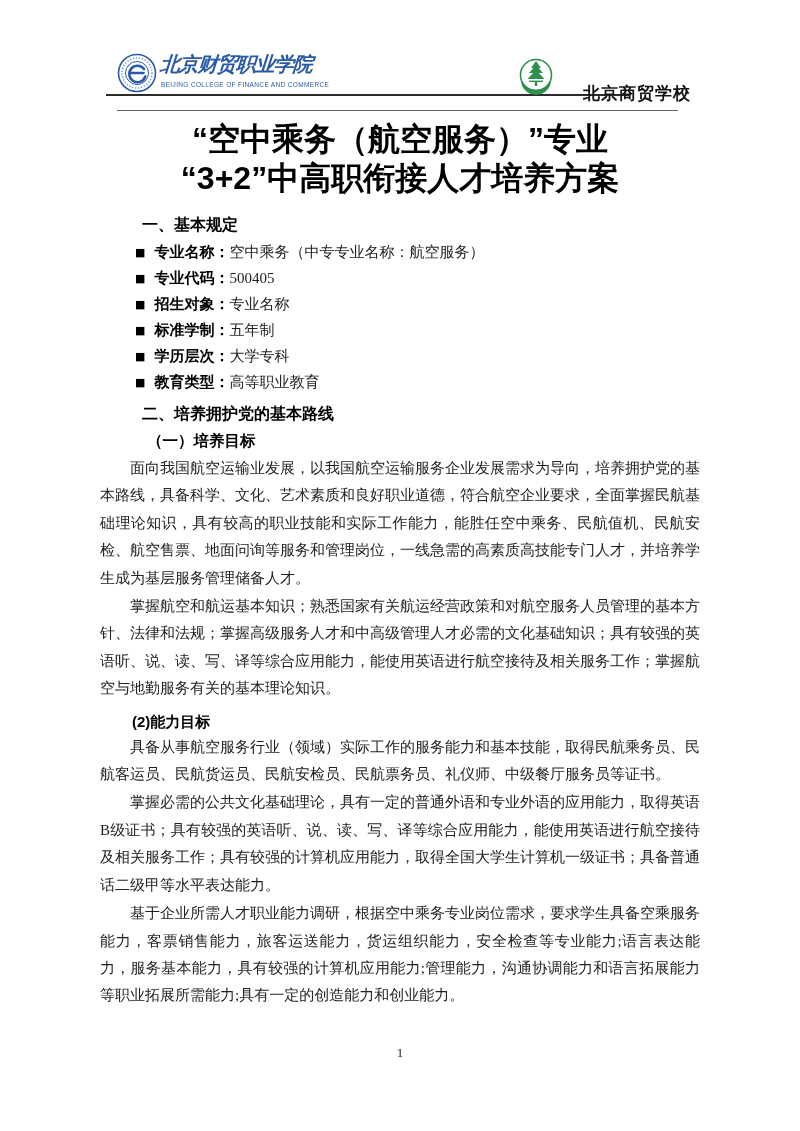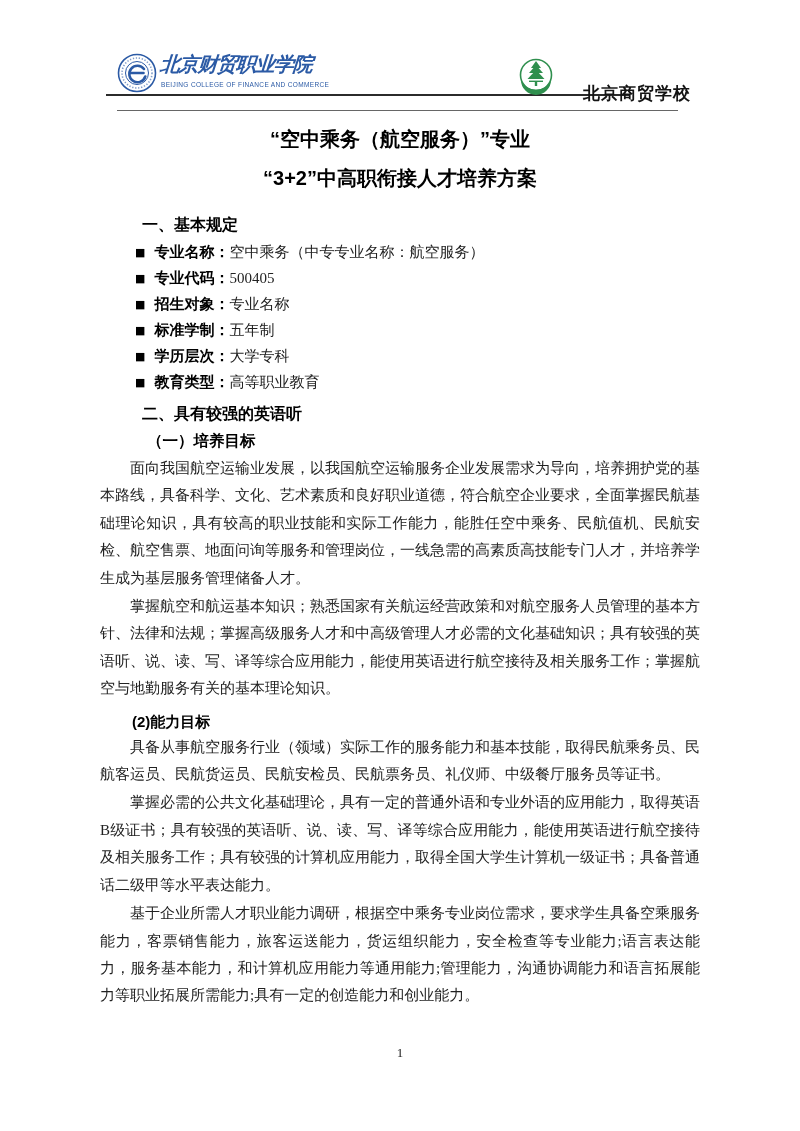--- a/index.html
+++ b/index.html
@@ -39,21 +39,21 @@
     font-family:"Liberation Serif", serif;
     font-size:17px; font-weight:600; letter-spacing:1px;
     color:#141414; white-space:nowrap;
   }
 
   
   .content { position:absolute; left:100px; top:112px; width:600px; }
 
   .title-line {
     font-family:"Liberation Sans", sans-serif;
-    font-weight:bold; font-size:20px; line-height:39px;
+    font-weight:bold; font-size:32px; line-height:39px;
     text-align:center; color:#000;
   }
   .title-block { margin-top:8px; margin-bottom:14px; }
 
   h2.sec {
     font-family:"Liberation Sans", sans-serif;
     font-size:16px; font-weight:bold; color:#000;
     padding-left:42px; line-height:25px; margin-top:6px;
   }
   h2.sec.first { margin-top:12px; }
@@ -147,28 +147,28 @@
         <span class="sq">■</span><span class="lbl">标准学制：</span><span class="val">五年制</span>
       </li>
       <li>
         <span class="sq">■</span><span class="lbl">学历层次：</span><span class="val">大学专科</span>
       </li>
       <li>
         <span class="sq">■</span><span class="lbl">教育类型：</span><span class="val">高等职业教育</span>
       </li>
     </ul>
 
-    <h2 class="sec">二、具有较强的英语听</h2>
+    <h2 class="sec">二、培养拥护党的基本路线</h2>
     <h3 class="sub">（一）培养目标</h3>
 
     <p class="para">面向我国航空运输业发展，以我国航空运输服务企业发展需求为导向，培养拥护党的基本路线，具备科学、文化、艺术素质和良好职业道德，符合航空企业要求，全面掌握民航基础理论知识，具有较高的职业技能和实际工作能力，能胜任空中乘务、民航值机、民航安检、航空售票、地面问询等服务和管理岗位，一线急需的高素质高技能专门人才，并培养学生成为基层服务管理储备人才。</p>
 
     <p class="para">掌握航空和航运基本知识；熟悉国家有关航运经营政策和对航空服务人员管理的基本方针、法律和法规；掌握高级服务人才和中高级管理人才必需的文化基础知识；具有较强的英语听、说、读、写、译等综合应用能力，能使用英语进行航空接待及相关服务工作；掌握航空与地勤服务有关的基本理论知识。</p>
 
     <h4 class="obj">(2)能力目标</h4>
     <p class="para">具备从事航空服务行业（领域）实际工作的服务能力和基本技能，取得民航乘务员、民航客运员、民航货运员、民航安检员、民航票务员、礼仪师、中级餐厅服务员等证书。</p>
     <p class="para">掌握必需的公共文化基础理论，具有一定的普通外语和专业外语的应用能力，取得英语B级证书；具有较强的英语听、说、读、写、译等综合应用能力，能使用英语进行航空接待及相关服务工作；具有较强的计算机应用能力，取得全国大学生计算机一级证书；具备普通话二级甲等水平表达能力。</p>
-    <p class="para">基于企业所需人才职业能力调研，根据空中乘务专业岗位需求，要求学生具备空乘服务能力，客票销售能力，旅客运送能力，货运组织能力，安全检查等专业能力;语言表达能力，服务基本能力，和计算机应用能力等通用能力;管理能力，沟通协调能力和语言拓展能力等职业拓展所需能力;具有一定的创造能力和创业能力。</p>
+    <p class="para">基于企业所需人才职业能力调研，根据空中乘务专业岗位需求，要求学生具备空乘服务能力，客票销售能力，旅客运送能力，货运组织能力，安全检查等专业能力;语言表达能力，服务基本能力，具有较强的计算机应用能力;管理能力，沟通协调能力和语言拓展能力等职业拓展所需能力;具有一定的创造能力和创业能力。</p>
 
   </div>
 
   <div class="page-number">1</div>
 </div>
 
 </body></html>

